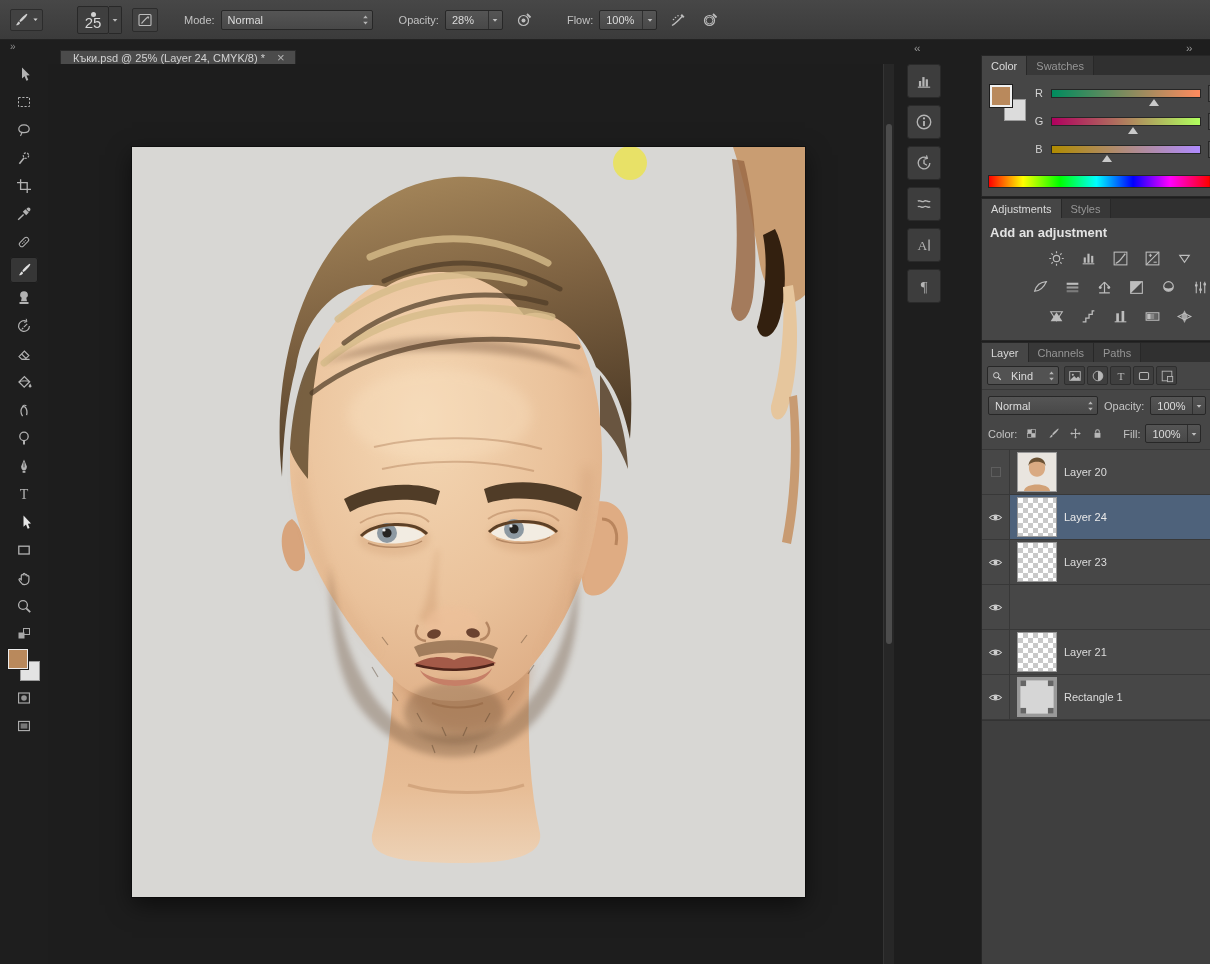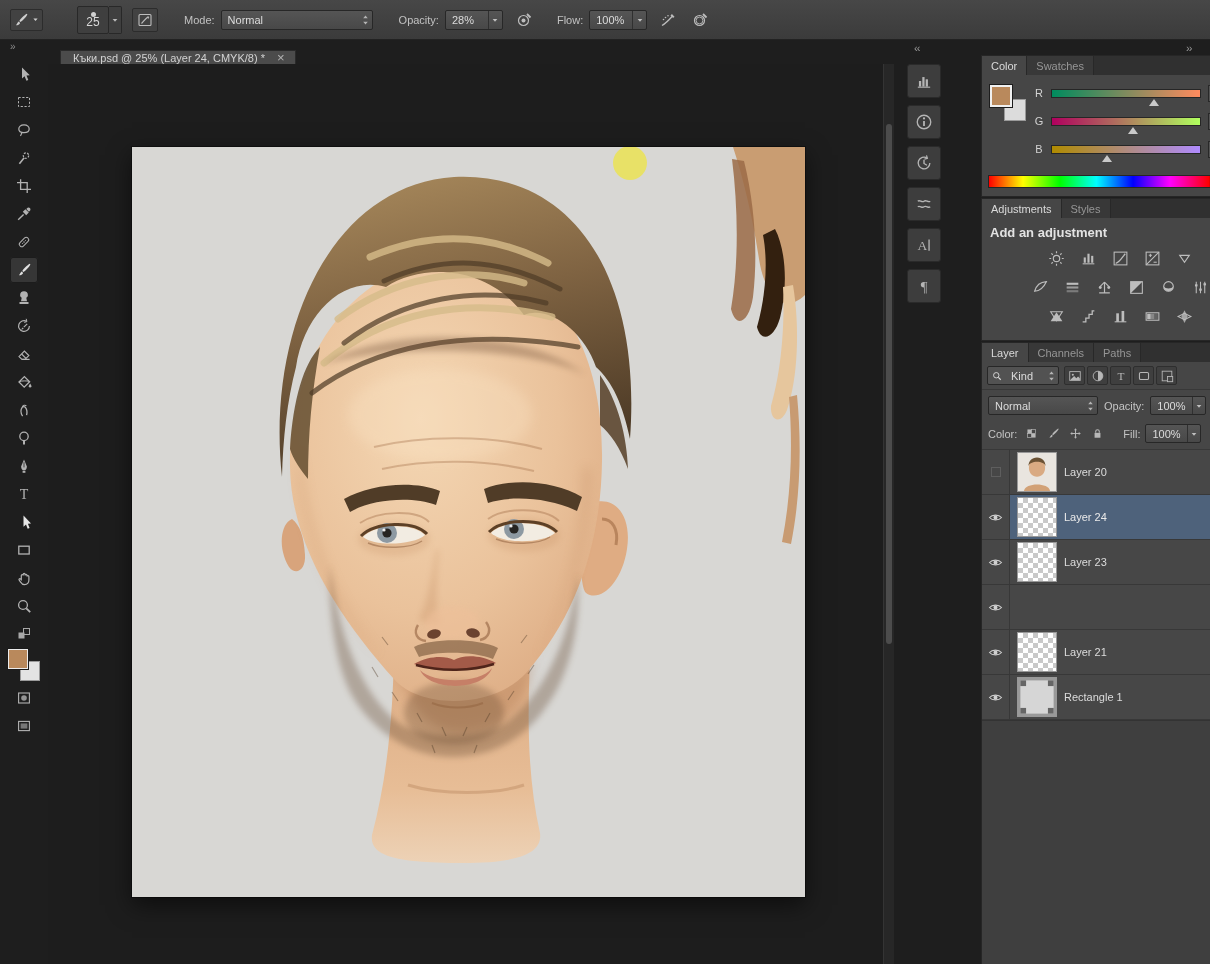--- a/index.html
+++ b/index.html
@@ -9,36 +9,36 @@
   .app{position:relative;width:1210px;height:964px;background:#1e1e1e;overflow:hidden}
 
   
   .options-bar{position:absolute;left:0;top:0;right:0;height:40px;background:linear-gradient(#474747,#3b3b3b);
     border-bottom:1px solid #222;display:flex;align-items:center;padding:0 10px;z-index:9}
   .ob-label{color:#c2c2c2;margin:0 6px 0 0}
   .ob-tool{display:flex;align-items:center;gap:2px;color:#cfcfcf;padding:2px;border:1px solid #2c2c2c;border-radius:2px;background:#424242}
   .brush-preset{margin-left:34px;width:32px;height:28px;border:1px solid #282828;background:#3f3f3f;border-radius:2px;
     display:flex;flex-direction:column;align-items:center;justify-content:center;color:#d8d8d8}
   .bp-dot{width:5px;height:5px;border-radius:50%;background:#d0d0d0;margin-bottom:1px}
-  .bp-size{font-size:12px;line-height:9px}
+  .bp-size{font-size:15px;line-height:9px}
   .bp-arrow{width:13px;height:28px;display:flex;align-items:center;justify-content:center;color:#b9b9b9;
     border:1px solid #282828;border-left:none;background:#3f3f3f;border-radius:0 2px 2px 0}
   .ob-btn{margin-left:10px;width:26px;height:24px;display:flex;align-items:center;justify-content:center;color:#bdbdbd;
     border:1px solid #2c2c2c;border-radius:2px;background:#424242}
   .combo{display:inline-flex;align-items:center;height:20px;background:linear-gradient(#555,#484848);
     border:1px solid #272727;border-radius:2px;color:#dcdcdc}
   .combo .txt{padding:0 6px;white-space:nowrap}
   .combo .spin{margin-left:auto;width:13px;display:flex;align-items:center;justify-content:center;color:#b5b5b5}
   .combo .dd{width:14px;align-self:stretch;display:flex;align-items:center;justify-content:center;border-left:1px solid #303030;color:#c0c0c0}
   .combo.mode{width:152px;margin-right:16px}
   .combo.val{width:58px;margin-right:8px}
   .combo.val .txt{flex:1}
   .mode-lab{margin-left:26px}
   .op-lab{margin-left:10px}
-  .flow-lab{margin-left:14px}
+  .flow-lab{margin-left:24px}
   .ob-icon{width:26px;height:24px;display:flex;align-items:center;justify-content:center;color:#bdbdbd;margin-right:6px}
 
   
   .toolbar{position:absolute;left:0;top:41px;width:48px;bottom:0}
   .tb-collapse{height:14px;text-align:left;padding-left:10px;color:#8d8d8d;font-size:10px;letter-spacing:-1px;cursor:default;margin-bottom:6px}
   .tool{width:28px;height:26px;margin:2px auto;display:flex;align-items:center;justify-content:center;color:#b2b2b2;border-radius:3px}
   .tool.selected{background:#363636;box-shadow:inset 0 0 0 1px #1c1c1c;color:#e0e0e0}
   .fgbg-mini{width:22px;height:18px;margin:6px auto 0;color:#a8a8a8;display:flex;align-items:center;justify-content:center}
   .swatch-stack{position:relative;width:32px;height:32px;margin:6px auto 4px}
   .swatch-stack .bg-sw{position:absolute;right:0;bottom:0;width:20px;height:20px;background:#e3e3e3;border:1px solid #9a9a9a}

